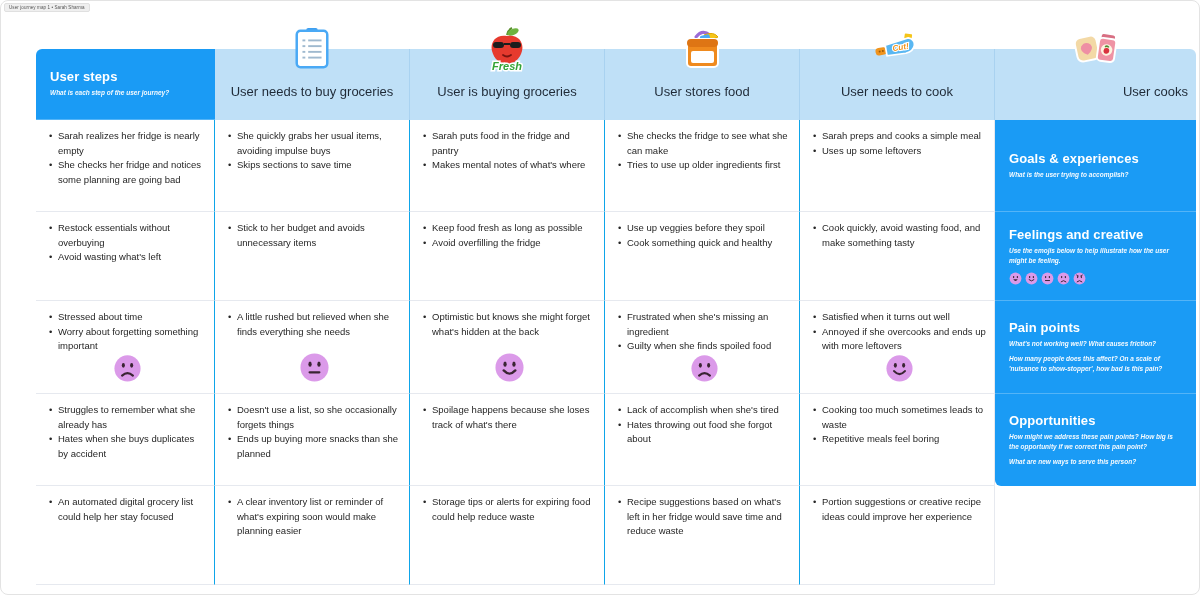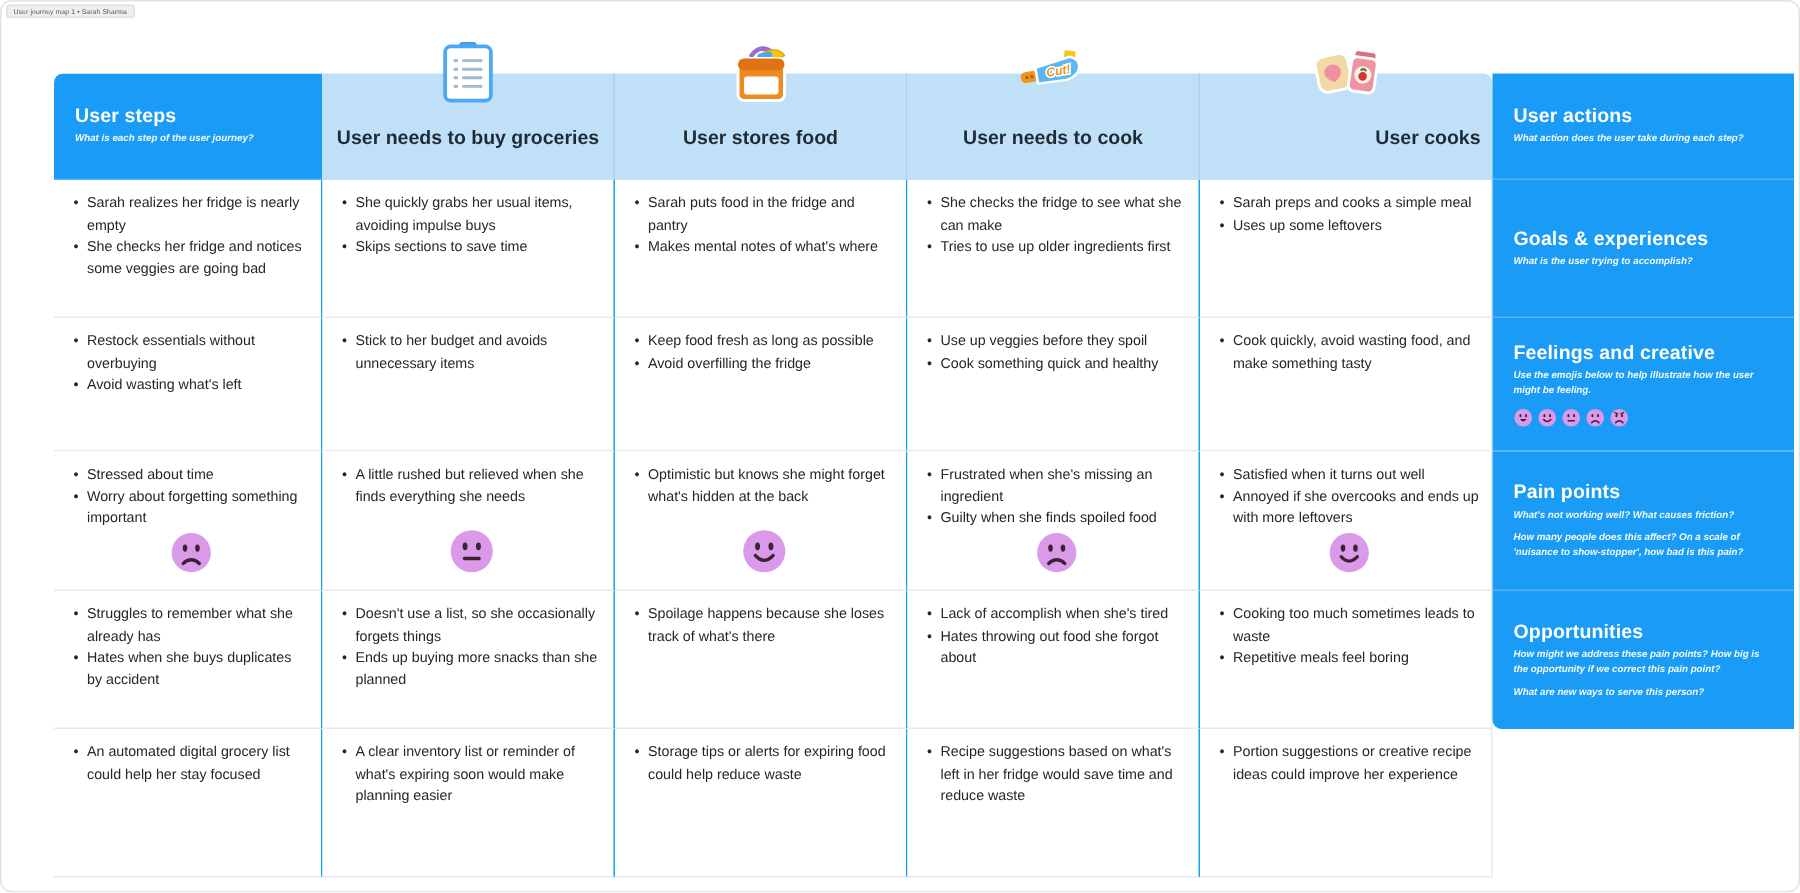--- a/index.html
+++ b/index.html
@@ -20,21 +20,21 @@
   .rowhead.last { border-bottom:none; border-radius:0 0 0 6px; }
   .rowhead.first { border-radius:6px 0 0 0; }
   .rowhead h2 { font-size:13px; font-weight:bold; letter-spacing:.1px; margin-bottom:4px; }
   .rowhead p { font-size:6.5px; font-style:italic; font-weight:bold; line-height:1.55; opacity:.95; }
   .rowhead p + p { margin-top:5px; }
   .emoji-strip { display:flex; gap:3px; margin-top:6px; }
 
   
   .colhead { background:#bfe0f7; border-right:1px solid #a9d2f0; display:flex; align-items:center; justify-content:center; }
   .colhead.last { border-right:none; border-radius:0 6px 0 0;justify-content:flex-end; }
-  .colhead .step-label { font-size:13px; font-weight:bold; color:#1f2a37; text-align:center; padding:0 8px; margin-top:14px; }
+  .colhead .step-label { font-size:13px; font-weight:normal; color:#1f2a37; text-align:center; padding:0 8px; margin-top:14px; }
   .sticker { position:absolute; top:-23px; left:50%; transform:translateX(-50%); width:46px; height:46px; display:flex; align-items:center; justify-content:center; z-index:5; }
 
   
   .datacell { background:#fff; border-right:1px solid #0ea5e9; border-bottom:1px solid #e6e9ef; padding:9px 8px 6px 12px; display:flex; flex-direction:column; }
   .datacell.lastcol { border-right:1px solid #e6e9ef; }
   .datacell ul { list-style:none; }
   .datacell li { font-size:9.5px; line-height:1.55; color:#262626; padding-left:10px; position:relative; }
   .datacell li::before { content:"•"; position:absolute; left:1px; top:0; color:#262626; font-size:9.5px; }
   .feel-face { margin-top:auto; align-self:center; margin-bottom:4px; }
 
@@ -85,20 +85,35 @@
         <line x1="18" y1="20" x2="32" y2="20" stroke="#9fb9cf" stroke-width="2"></line>
         <line x1="12" y1="26" x2="15" y2="26" stroke="#9fb9cf" stroke-width="2"></line>
         <line x1="18" y1="26" x2="32" y2="26" stroke="#9fb9cf" stroke-width="2"></line>
         <line x1="12" y1="32" x2="15" y2="32" stroke="#9fb9cf" stroke-width="2"></line>
         <line x1="18" y1="32" x2="32" y2="32" stroke="#9fb9cf" stroke-width="2"></line>
       </svg>
     </div>
     <div class="step-label">User needs to buy groceries</div>
   </div>
 
+  <div class="cell colhead">
+    <div class="sticker">
+      <svg width="46" height="46" viewBox="0 0 46 46">
+        <path d="M23 9 Q24 4 28 2" fill="none" stroke="#5a8f2e" stroke-width="2"></path>
+        <ellipse cx="29" cy="6" rx="6" ry="3" fill="#6db33f" transform="rotate(-25 29 6)"></ellipse>
+        <path d="M23 10 C11 8 6 17 8 25 C10 33 16 38 23 38 C30 38 36 33 38 25 C40 17 35 8 23 10 Z" fill="#e63a2e"></path>
+        <rect x="9" y="16" width="11" height="6" rx="3" fill="#1d1d1d"></rect>
+        <rect x="26" y="16" width="11" height="6" rx="3" fill="#1d1d1d"></rect>
+        <line x1="20" y1="18" x2="26" y2="18" stroke="#1d1d1d" stroke-width="2"></line>
+        <path d="M19 29 Q23 32 27 29" fill="none" stroke="#7a1410" stroke-width="1.8" stroke-linecap="round"></path>
+        <text x="23" y="44" text-anchor="middle" font-size="11" font-style="italic" font-weight="bold" fill="#35a437" stroke="#ffffff" stroke-width="3" paint-order="stroke" font-family="Liberation Sans, sans-serif">Fresh</text>
+      </svg>
+    </div>
+    <div class="step-label">User is buying groceries</div>
+  </div>
 
   <div class="cell colhead">
     <div class="sticker">
       <svg width="44" height="44" viewBox="0 0 44 44">
         <path d="M16 10 Q22 2 30 8" fill="none" stroke="#9b6bd6" stroke-width="3" stroke-linecap="round"></path>
         <path d="M24 8 Q34 4 38 10 Q32 14 26 12 Z" fill="#f5c518" stroke="#e0a800" stroke-width="1"></path>
         <rect x="20" y="8" width="10" height="7" rx="2" fill="#4aa9f5" transform="rotate(-12 25 11)"></rect>
         <rect x="7" y="12" width="31" height="28" rx="4" fill="#ef8a1e" stroke="#ffffff" stroke-width="2"></rect>
         <rect x="7" y="12" width="31" height="8" rx="4" fill="#de7514"></rect>
         <rect x="11" y="24" width="23" height="12" rx="2" fill="#ffffff"></rect>
@@ -135,28 +150,24 @@
           <rect x="26" y="10" width="18" height="24" rx="4" fill="#ef93a4" stroke="#ffffff" stroke-width="2"></rect>
           <circle cx="35" cy="22" r="6" fill="#fdf3e0"></circle>
           <circle cx="35" cy="23" r="3" fill="#d9333f"></circle>
           <path d="M33 19 Q35 17 37 19" fill="none" stroke="#4d8b33" stroke-width="1.6"></path>
         </g>
       </svg>
     </div>
     <div class="step-label">User cooks</div>
   </div>
 
-  <div class="cell rowhead">
-    <h2>User actions</h2>
-    <p>What action does the user take during each step?</p>
-  </div>
   <div class="cell datacell">
       <ul>
     <li>Sarah realizes her fridge is nearly empty</li>
-    <li>She checks her fridge and notices some veggies are going bad</li>
+    <li>She checks her fridge and notices some planning are going bad</li>
   </ul>
     </div>
   <div class="cell datacell">
       <ul>
     <li>She quickly grabs her usual items, avoiding impulse buys</li>
     <li>Skips sections to save time</li>
   </ul>
     </div>
   <div class="cell datacell">
       <ul>

